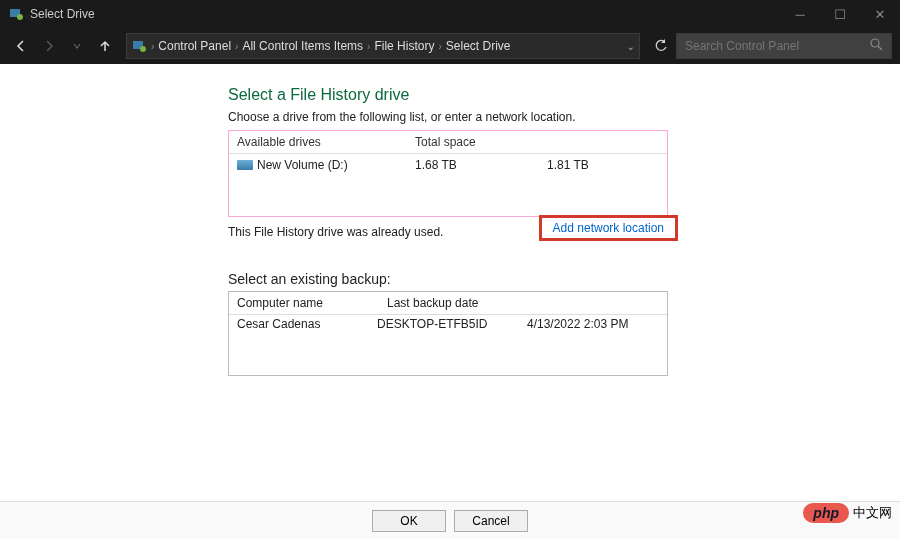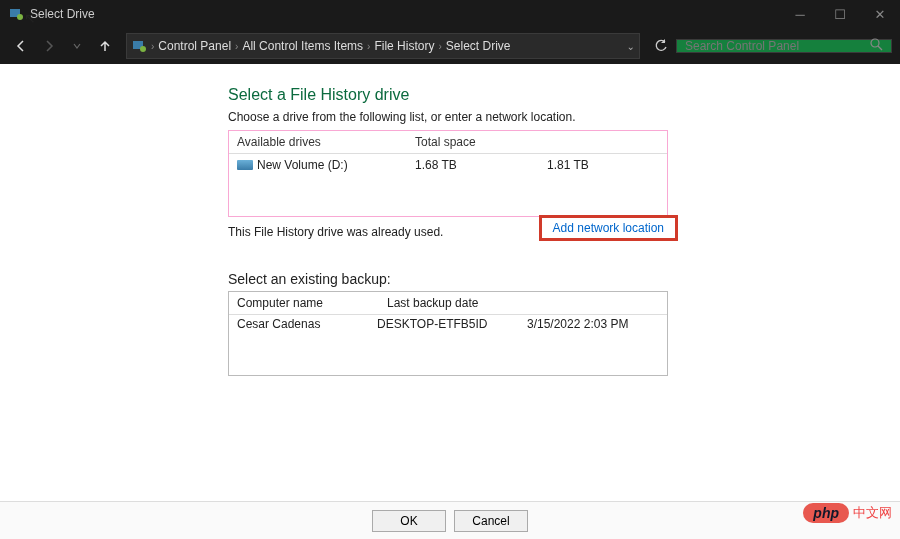--- a/index.html
+++ b/index.html
@@ -16,21 +16,21 @@
     .navbar { height: 36px; background: #1a1a1a; display: flex; align-items: center; padding: 0 8px; gap: 2px; }
     .nav-arrow { width: 26px; height: 26px; display: flex; align-items: center; justify-content: center; color: #ccc; cursor: pointer; }
     .nav-arrow.disabled { color: #555; cursor: default; }
     .addressbar { flex: 1; height: 26px; background: #2a2a2a; border: 1px solid #3a3a3a; margin: 0 6px; display: flex; align-items: center; padding: 0 4px; gap: 4px; color: #ddd; font-size: 12px; overflow: hidden; }
     .crumb-icon { width: 16px; height: 16px; display: flex; align-items: center; justify-content: center; }
     .crumb-sep { color: #888; font-size: 10px; }
     .crumb { white-space: nowrap; cursor: pointer; }
     .addr-spacer { flex: 1; }
     .addr-dropdown { color: #aaa; font-size: 10px; cursor: pointer; }
     .refresh-btn { width: 26px; height: 26px; display: flex; align-items: center; justify-content: center; color: #ccc; cursor: pointer; }
-    .searchbox { width: 216px; height: 14px; background: #15803d; border: 1px solid #3a3a3a; display: flex; align-items: center; padding: 0 8px; color: #888; font-size: 12px; }
+    .searchbox { width: 216px; height: 26px; background: #404040; border: 1px solid #3a3a3a; display: flex; align-items: center; padding: 0 8px; color: #888; font-size: 12px; }
     .searchbox input { flex: 1; background: transparent; border: none; outline: none; color: #ddd; font-size: 12px; }
     .search-icon { color: #888; }
 
     
     .content { padding: 22px 40px 0 228px; font-size: 12px; color: #222; }
     .page-title { color: #0b6a3e; font-size: 16px; font-weight: 400; margin-bottom: 6px; }
     .instruction { font-size: 12px; margin-bottom: 6px; position: relative; }
     .cursor-mark { position: absolute; left: 24px; top: 10px; font-size: 14px; color: #222; pointer-events: none; }
 
     .drive-table { width: 440px; border: 1px solid #f9a8d4; background: #fff; }
@@ -62,21 +62,21 @@
     .backup-row { display: flex; }
     .backup-row > div { padding: 2px 8px; font-size: 12px; }
 
     
     .footer { position: absolute; bottom: 0; left: 0; right: 0; height: 38px; border-top: 1px solid #ddd; display: flex; align-items: center; justify-content: center; gap: 8px; background: #fafafa; }
     .dlg-btn { min-width: 74px; height: 22px; font-size: 12px; background: #f0f0f0; border: 1px solid #aaa; cursor: pointer; }
 
     
     .watermark { position: absolute; right: 8px; bottom: 16px; display: flex; align-items: center; gap: 4px; }
     .wm-badge { background: #e8584f; color: #0f172a; font-weight: bold; font-style: italic; padding: 2px 10px; border-radius: 12px; font-size: 14px; }
-    .wm-text { color: #ef4444; font-size: 13px; }
+    .wm-text { color: #000000; font-size: 13px; }
   </style>
 </head>
 <body>
 
 <div class="titlebar">
   <span class="titlebar-icon">
     <svg width="14" height="14" viewBox="0 0 14 14">
         <rect x="1" y="2" width="10" height="8" fill="#3a7ca8"></rect>
         <circle cx="11" cy="10" r="3" fill="#7cb342"></circle>
       </svg>
@@ -179,21 +179,21 @@
 
   <div class="backup-table">
     <div class="backup-header">
       <div class="col-computer">Computer name</div>
       <div class="col-date">Last backup date</div>
     </div>
     <div class="backup-body">
       <div class="backup-row">
         <div class="col-user">Cesar Cadenas</div>
         <div class="col-computer">DESKTOP-ETFB5ID</div>
-        <div class="col-date">3/15/2022 2:03 PM</div>
+        <div class="col-date">4/13/2022 2:03 PM</div>
       </div>
     </div>
   </div>
 </div>
 
 <div class="footer">
   <button class="dlg-btn">OK</button>
   <button class="dlg-btn">Cancel</button>
 </div>
 

